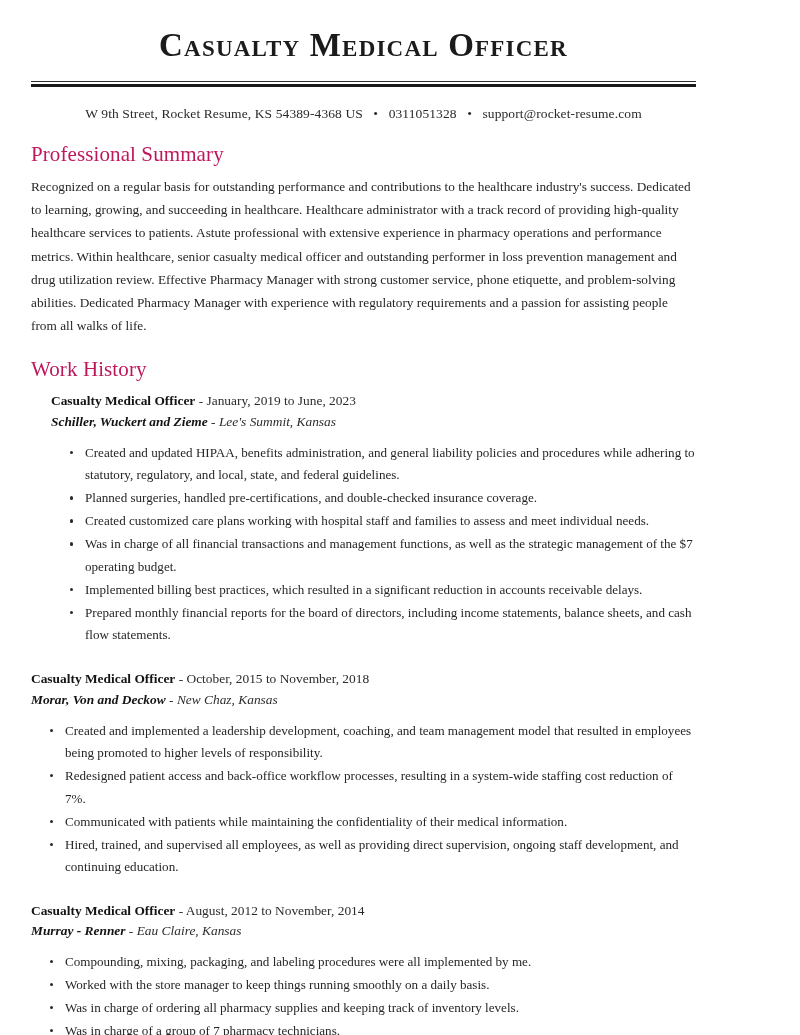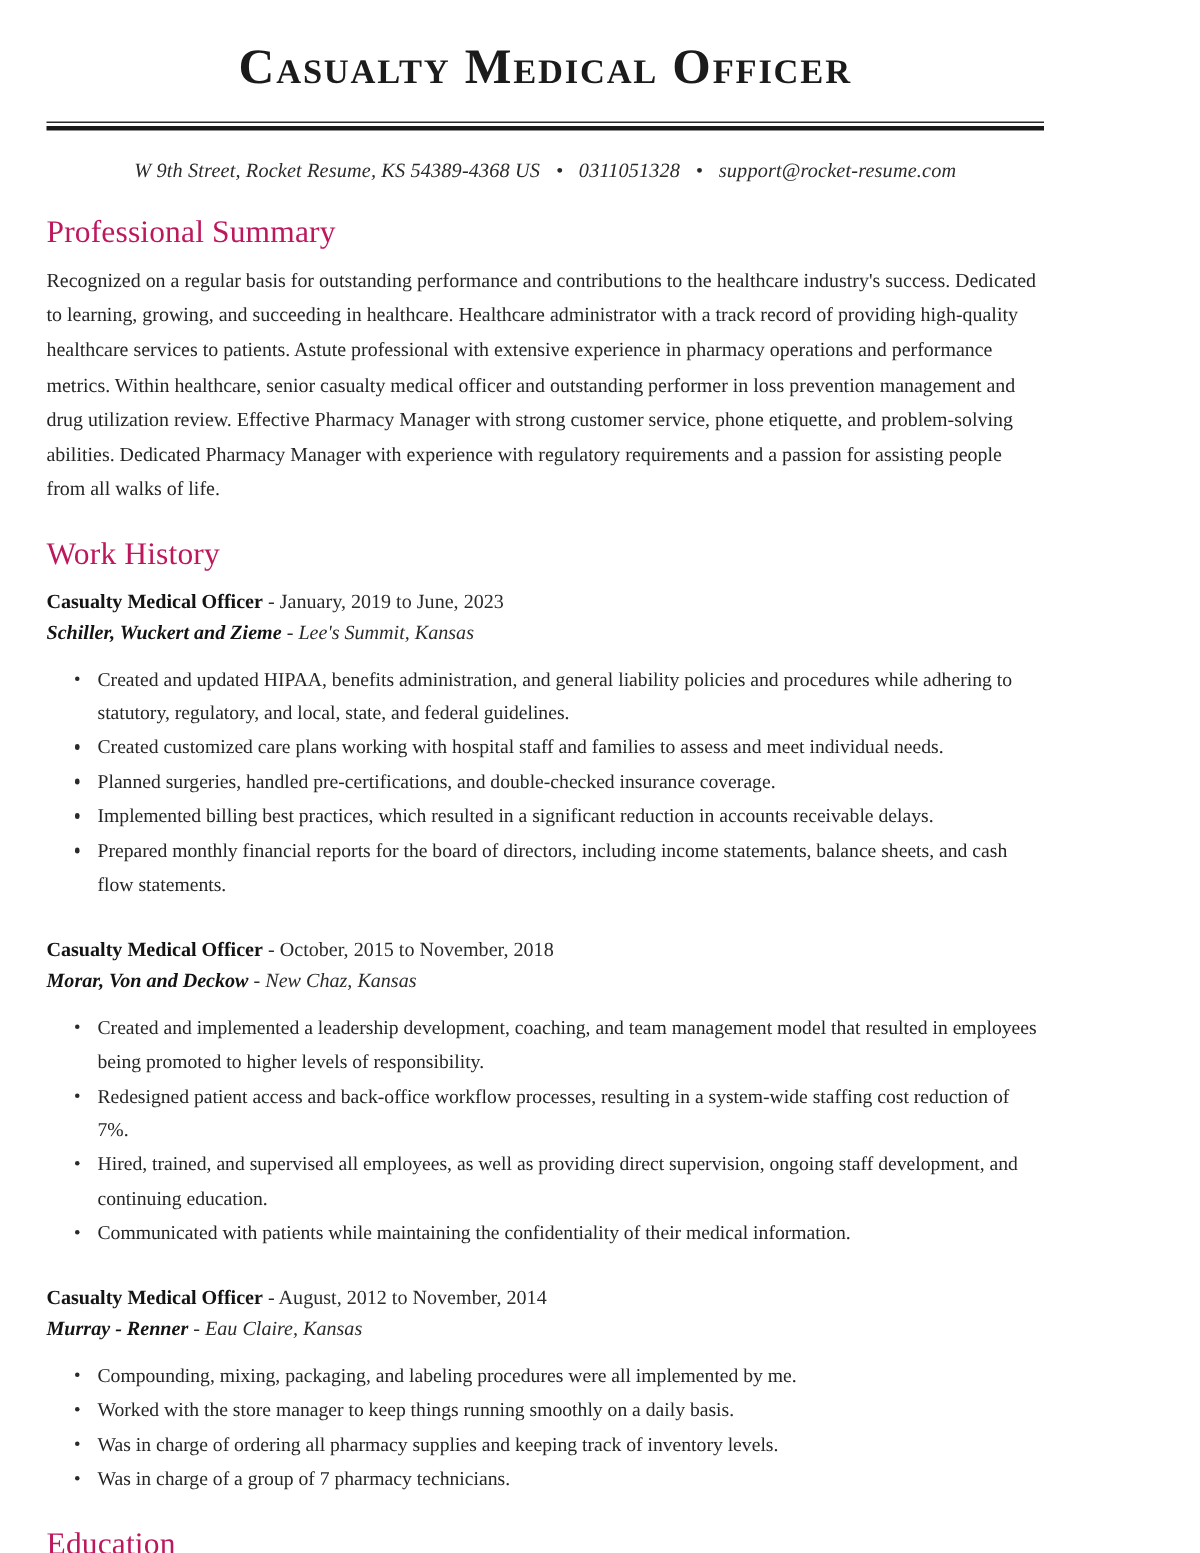--- a/index.html
+++ b/index.html
@@ -55,21 +55,20 @@
     height: 3px;
     background: #1a1a1a;
     width: 100%;
   }
   .contact-line {
     text-align: center;
     font-size: 13.5px;
     color: #2a2a2a;
     margin-top: 19px;
     letter-spacing: 0.1px;
-    font-style: italic;
   }
   .contact-sep {
     display: inline-block;
     padding: 0 7px;
     color: #2a2a2a;
   }
 
   
   .section {
     margin-top: 19px;
@@ -89,20 +88,21 @@
     margin: 0;
     text-align: left;
   }
 
   
   .job {
     margin-top: 22px;
   }
   .job:first-of-type {
     margin-top: 9px;
+    margin-left: 20px;
   }
   .job-line-1 {
     font-size: 13.4px;
     line-height: 1.55;
     color: #262626;
   }
   .job-title {
     font-weight: 700;
     color: #141414;
   }
@@ -187,43 +187,44 @@
         <span class="dash">-</span>
         <span class="job-dates">January, 2019 to June, 2023</span>
       </div>
       <div class="job-line-2">
         <span class="job-company">Schiller, Wuckert and Zieme</span>
         <span class="dash">-</span>
         <span class="job-location">Lee's Summit, Kansas</span>
       </div>
       <ul class="bullets">
         <li>Created and updated HIPAA, benefits administration, and general liability policies and procedures while adhering to statutory, regulatory, and local, state, and federal guidelines.</li>
+        <li>Planned surgeries, handled pre-certifications, and double-checked insurance coverage.</li>
         <li>Created customized care plans working with hospital staff and families to assess and meet individual needs.</li>
-        <li>Planned surgeries, handled pre-certifications, and double-checked insurance coverage.</li>
+        <li>Was in charge of all financial transactions and management functions, as well as the strategic management of the $7 operating budget.</li>
         <li>Implemented billing best practices, which resulted in a significant reduction in accounts receivable delays.</li>
         <li>Prepared monthly financial reports for the board of directors, including income statements, balance sheets, and cash flow statements.</li>
       </ul>
     </div>
 
     <div class="job">
       <div class="job-line-1">
         <span class="job-title">Casualty Medical Officer</span>
         <span class="dash">-</span>
         <span class="job-dates">October, 2015 to November, 2018</span>
       </div>
       <div class="job-line-2">
         <span class="job-company">Morar, Von and Deckow</span>
         <span class="dash">-</span>
         <span class="job-location">New Chaz, Kansas</span>
       </div>
       <ul class="bullets">
         <li>Created and implemented a leadership development, coaching, and team management model that resulted in employees being promoted to higher levels of responsibility.</li>
         <li>Redesigned patient access and back-office workflow processes, resulting in a system-wide staffing cost reduction of 7%.</li>
+        <li>Communicated with patients while maintaining the confidentiality of their medical information.</li>
         <li>Hired, trained, and supervised all employees, as well as providing direct supervision, ongoing staff development, and continuing education.</li>
-        <li>Communicated with patients while maintaining the confidentiality of their medical information.</li>
       </ul>
     </div>
 
     <div class="job">
       <div class="job-line-1">
         <span class="job-title">Casualty Medical Officer</span>
         <span class="dash">-</span>
         <span class="job-dates">August, 2012 to November, 2014</span>
       </div>
       <div class="job-line-2">

